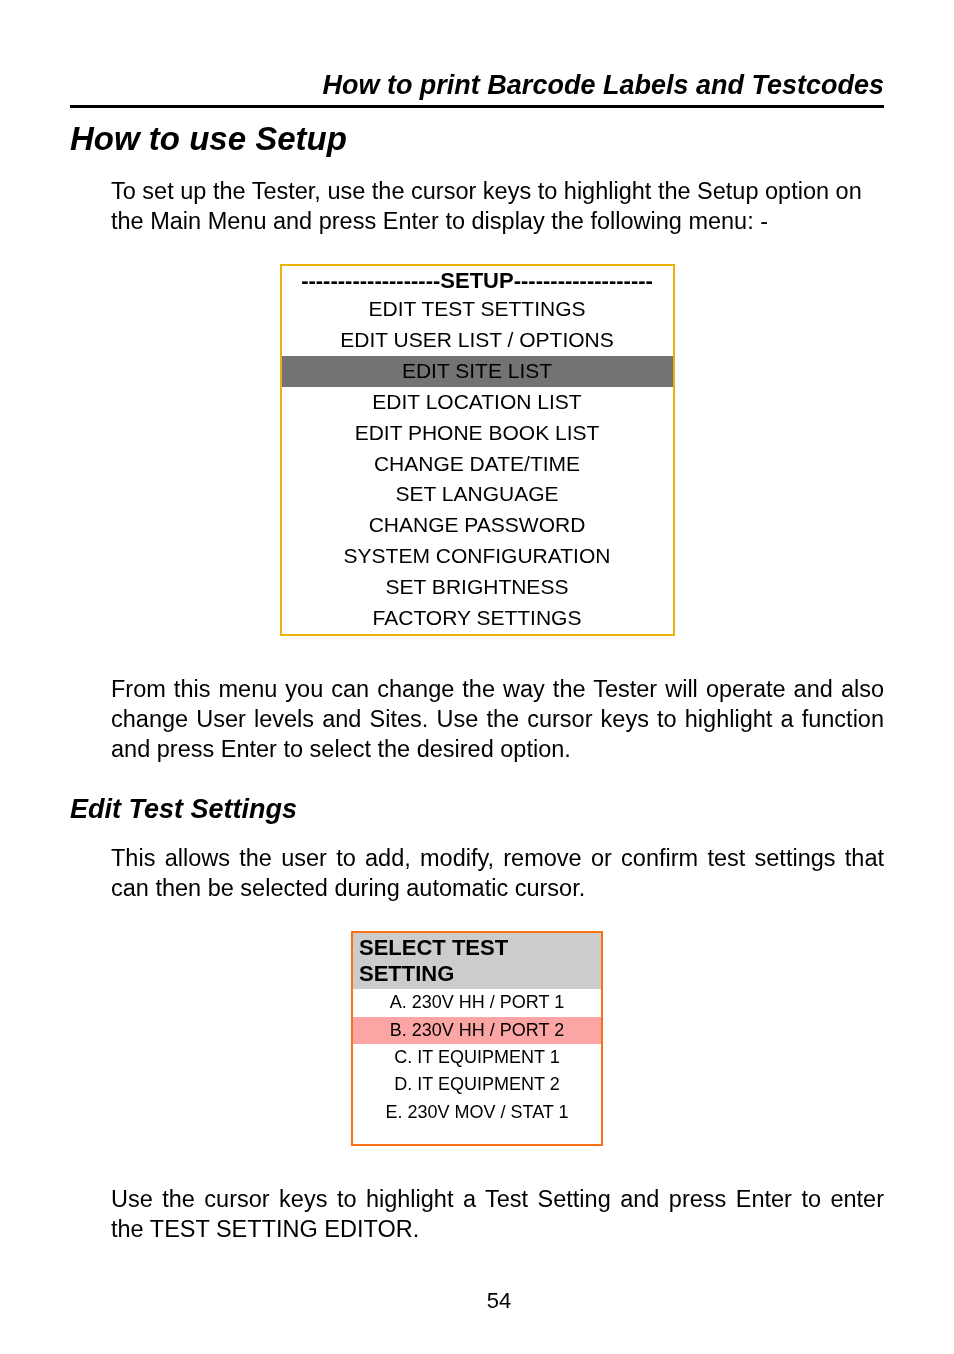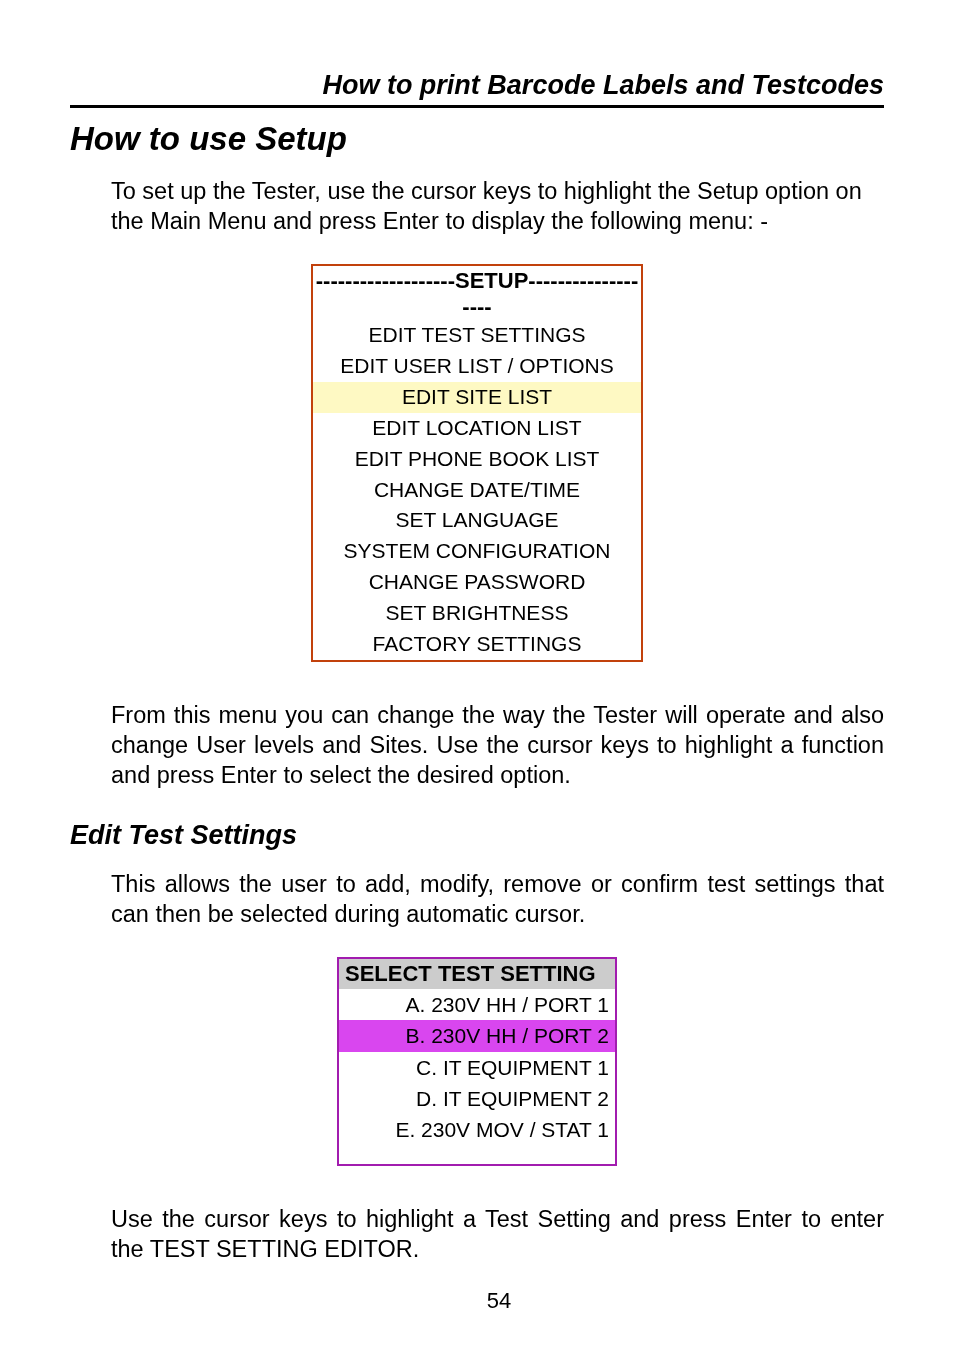--- a/index.html
+++ b/index.html
@@ -35,65 +35,65 @@
       font-size: 23.5px;
       line-height: 1.28;
       margin-bottom: 28px;
       margin-left: 41px;
     }
     .body-text.justify {
       text-align: justify;
     }
     .menu-box {
       margin: 0 auto 38px auto;
-      border: 2px solid #c2410c;
-      width: 332px;
+      border: 2px solid #eab308;
+      width: 395px;
     }
     .menu-title {
       text-align: center;
       font-weight: bold;
       font-size: 22px;
       padding: 2px 0 0 0;
       letter-spacing: 0;
     }
     .menu-row {
       text-align: center;
       font-size: 21px;
       padding: 2px 4px;
       line-height: 1.28;
     }
     .menu-row.highlight {
-      background: #fef9c3;
+      background: #737373;
     }
     .sub-heading {
       font-style: italic;
       font-weight: bold;
       font-size: 27px;
       margin-top: 30px;
       margin-bottom: 18px;
     }
     .list-box {
       margin: 0 auto 38px auto;
-      border: 2px solid #a21caf;
-      width: 280px;
+      border: 2px solid #f97316;
+      width: 252px;
     }
     .list-title {
       font-weight: bold;
       font-size: 22px;
       padding: 2px 6px;
       background: #ccc;
     }
     .list-row {
-      font-size: 21px;
+      font-size: 18px;
       padding: 2px 6px;
       line-height: 1.3;
-      text-align: right;
+      text-align: center;
     }
     .list-row.highlight {
-      background: #d946ef;
+      background: #fca5a5;
     }
     .list-spacer {
       height: 18px;
     }
     .page-number {
       position: absolute;
       bottom: 40px;
       left: 0;
       right: 0;
       text-align: center;
@@ -113,22 +113,22 @@
 <div class="menu-box">
   <div class="menu-title">-------------------SETUP-------------------</div>
   <div id="setup-items">
       <div class="menu-row">EDIT TEST SETTINGS</div>
       <div class="menu-row">EDIT USER LIST / OPTIONS</div>
       <div class="menu-row highlight">EDIT SITE LIST</div>
       <div class="menu-row">EDIT LOCATION LIST</div>
       <div class="menu-row">EDIT PHONE BOOK LIST</div>
       <div class="menu-row">CHANGE DATE/TIME</div>
       <div class="menu-row">SET LANGUAGE</div>
+      <div class="menu-row">CHANGE PASSWORD</div>
       <div class="menu-row">SYSTEM CONFIGURATION</div>
-      <div class="menu-row">CHANGE PASSWORD</div>
       <div class="menu-row">SET BRIGHTNESS</div>
       <div class="menu-row">FACTORY SETTINGS</div>
     </div>
 </div>
 
 <div class="body-text justify">From this menu you can change the way the Tester will operate and also change User levels and Sites.  Use the cursor keys to highlight a function and press Enter to select the desired option.</div>
 
 <div class="sub-heading">Edit Test Settings</div>
 
 <div class="body-text justify">This allows the user to add, modify, remove or confirm test settings that can then be selected during automatic cursor.</div>

